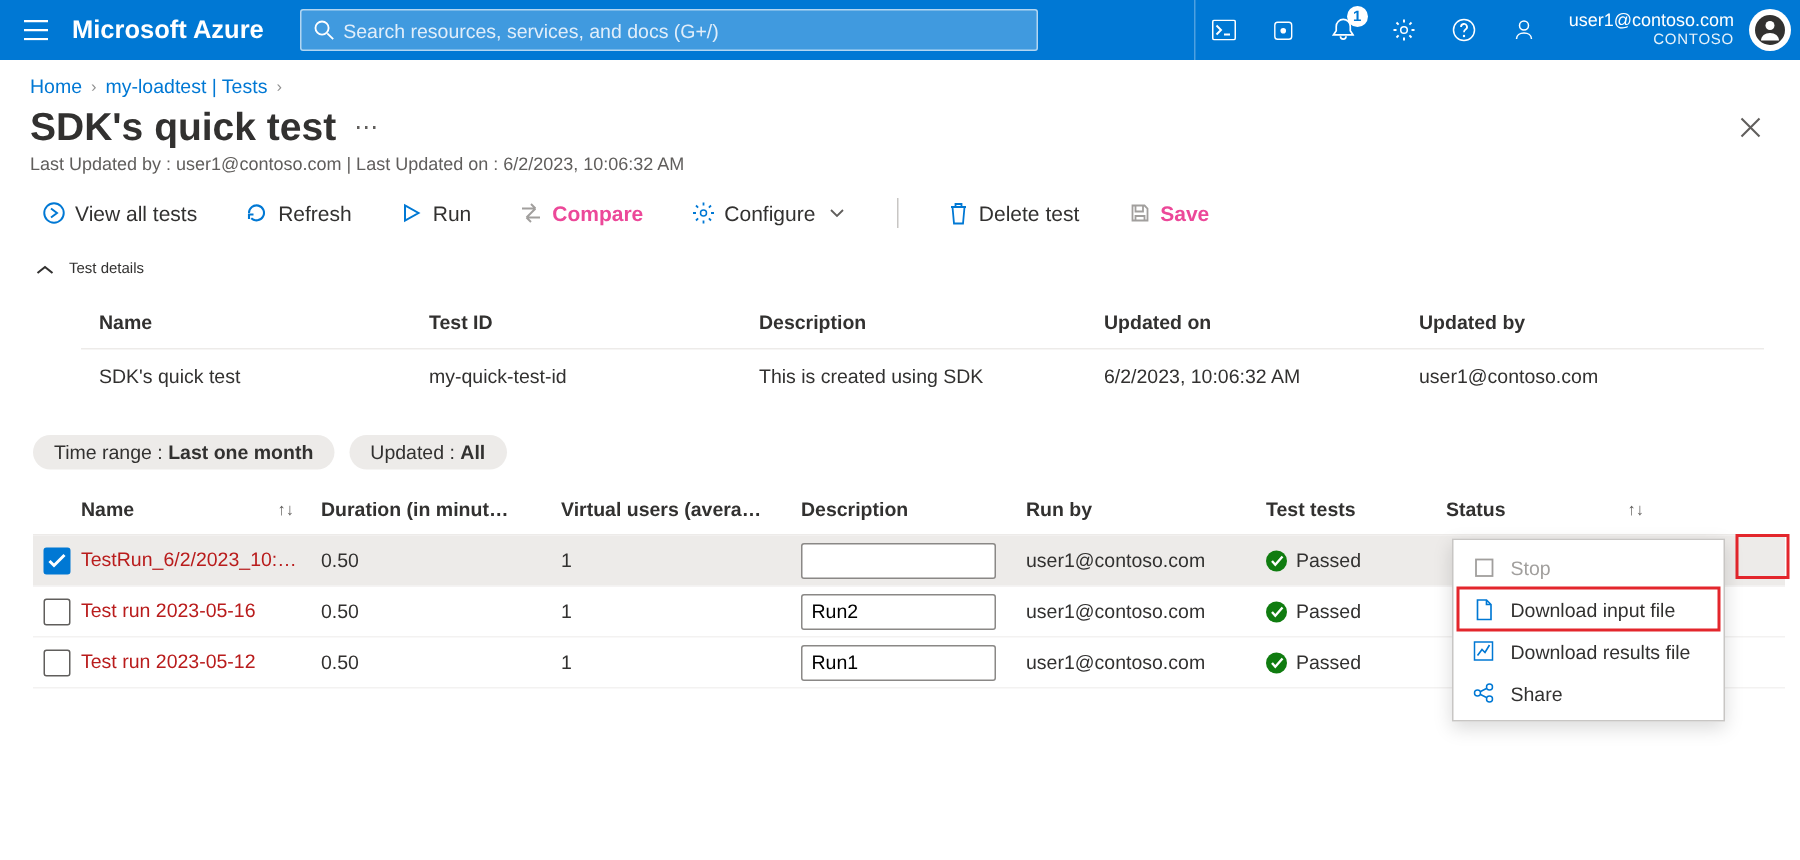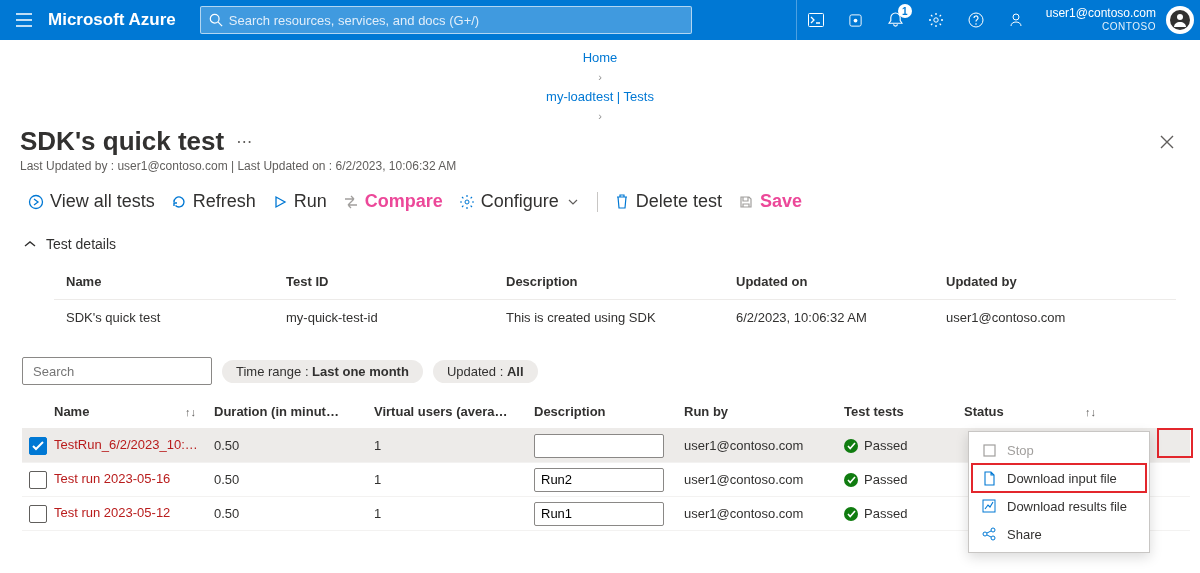--- a/index.html
+++ b/index.html
@@ -14,40 +14,40 @@
     .search-box input::placeholder { color: #e1eefa; }
     .hdr-spacer { flex: 1; }
     .hdr-icon { width: 40px; height: 40px; display: flex; align-items: center; justify-content: center; cursor: pointer; position: relative; }
     .hdr-icon.sep { border-left: 1px solid rgba(255,255,255,0.3); }
     .hdr-badge { position: absolute; top: 4px; right: 4px; background: #fff; color: #0078d4; border-radius: 50%; width: 14px; height: 14px; font-size: 10px; display: flex; align-items: center; justify-content: center; font-weight: 600; }
     .hdr-user { padding: 0 10px; text-align: right; font-size: 12px; line-height: 1.25; cursor: pointer; }
     .hdr-user .tenant { font-size: 10px; letter-spacing: 0.5px; opacity: 0.9; }
     .avatar { width: 28px; height: 28px; border-radius: 50%; background: #fff; margin-right: 6px; display: flex; align-items: center; justify-content: center; }
 
     
-    .breadcrumb { padding: 10px 20px 4px; font-size: 13px; color: #605e5c; display: flex; align-items: center; gap: 6px; flex-direction: column; }
+    .breadcrumb { padding: 10px 20px 4px; font-size: 13px; color: #605e5c; display: flex; align-items: center; gap: 6px; }
     .breadcrumb a { color: #0078d4; text-decoration: none; cursor: pointer; }
     .breadcrumb .chev { color: #909090; font-size: 11px; }
 
     
     .page-title-row { display: flex; align-items: center; padding: 0 20px; }
     .page-title { font-size: 26px; font-weight: 600; color: #323130; }
     .title-more { margin-left: 12px; color: #605e5c; cursor: pointer; font-size: 16px; }
     .page-close { margin-left: auto; cursor: pointer; color: #605e5c; padding: 6px; }
     .page-sub { padding: 2px 20px 10px; font-size: 12px; color: #605e5c; }
 
     
-    .toolbar { display: flex; align-items: center; gap: 0; padding: 4px 20px; border-top: 0; font-size: 18px; }
+    .toolbar { display: flex; align-items: center; gap: 16px; padding: 4px 20px; border-top: 0; font-size: 14px; }
     .tb-btn { display: flex; align-items: center; gap: 6px; padding: 4px 8px; color: #323130; cursor: pointer; border-radius: 2px; }
     .tb-btn.disabled { color: #ec4899; cursor: default; font-weight: bold; }
     .tb-btn .ic { width: 16px; height: 16px; display: flex; align-items: center; justify-content: center; }
     .tb-sep { width: 1px; height: 20px; background: #c8c6c4; margin: 0 8px; }
 
     
-    .section-hdr { display: flex; align-items: center; gap: 10px; padding: 16px 24px 8px; font-size: 14px; cursor: pointer; }
+    .section-hdr { display: flex; align-items: center; gap: 10px; padding: 16px 24px 8px; font-size: 10px; cursor: pointer; }
 
     
     .details-table { margin: 4px 24px 0 54px; }
     .details-head, .details-row { display: grid; grid-template-columns: 220px 220px 230px 210px 1fr; font-size: 13px; padding: 10px 12px; }
     .details-head { font-weight: 600; border-bottom: 1px solid #edebe9; }
     .details-row { }
 
     
     .filter-row { display: flex; align-items: center; gap: 10px; padding: 22px 22px 10px; }
     .filter-search { width: 190px; height: 28px; border: 1px solid #8a8886; border-radius: 2px; display: flex; align-items: center; padding: 0 6px; }
@@ -256,27 +256,20 @@
   <div class="details-row">
     <div>SDK's quick test</div>
     <div>my-quick-test-id</div>
     <div>This is created using SDK</div>
     <div>6/2/2023, 10:06:32 AM</div>
     <div>user1@contoso.com</div>
   </div>
 </div>
 
 <div class="filter-row">
-  <div class="filter-search">
-    <svg width="13" height="13" viewBox="0 0 16 16">
-        <circle cx="6.5" cy="6.5" r="5" stroke="#605e5c" stroke-width="1.3" fill="none"></circle>
-        <line x1="10.5" y1="10.5" x2="15" y2="15" stroke="#605e5c" stroke-width="1.3"></line>
-      </svg>
-    <input placeholder="Search" style="">
-  </div>
   <div class="pill">
     <span>Time range : </span><b>Last one month</b>
   </div>
   <div class="pill">
     <span>Updated : </span><b>All</b>
   </div>
 </div>
 
 <div class="runs">
   <div class="runs-head">

